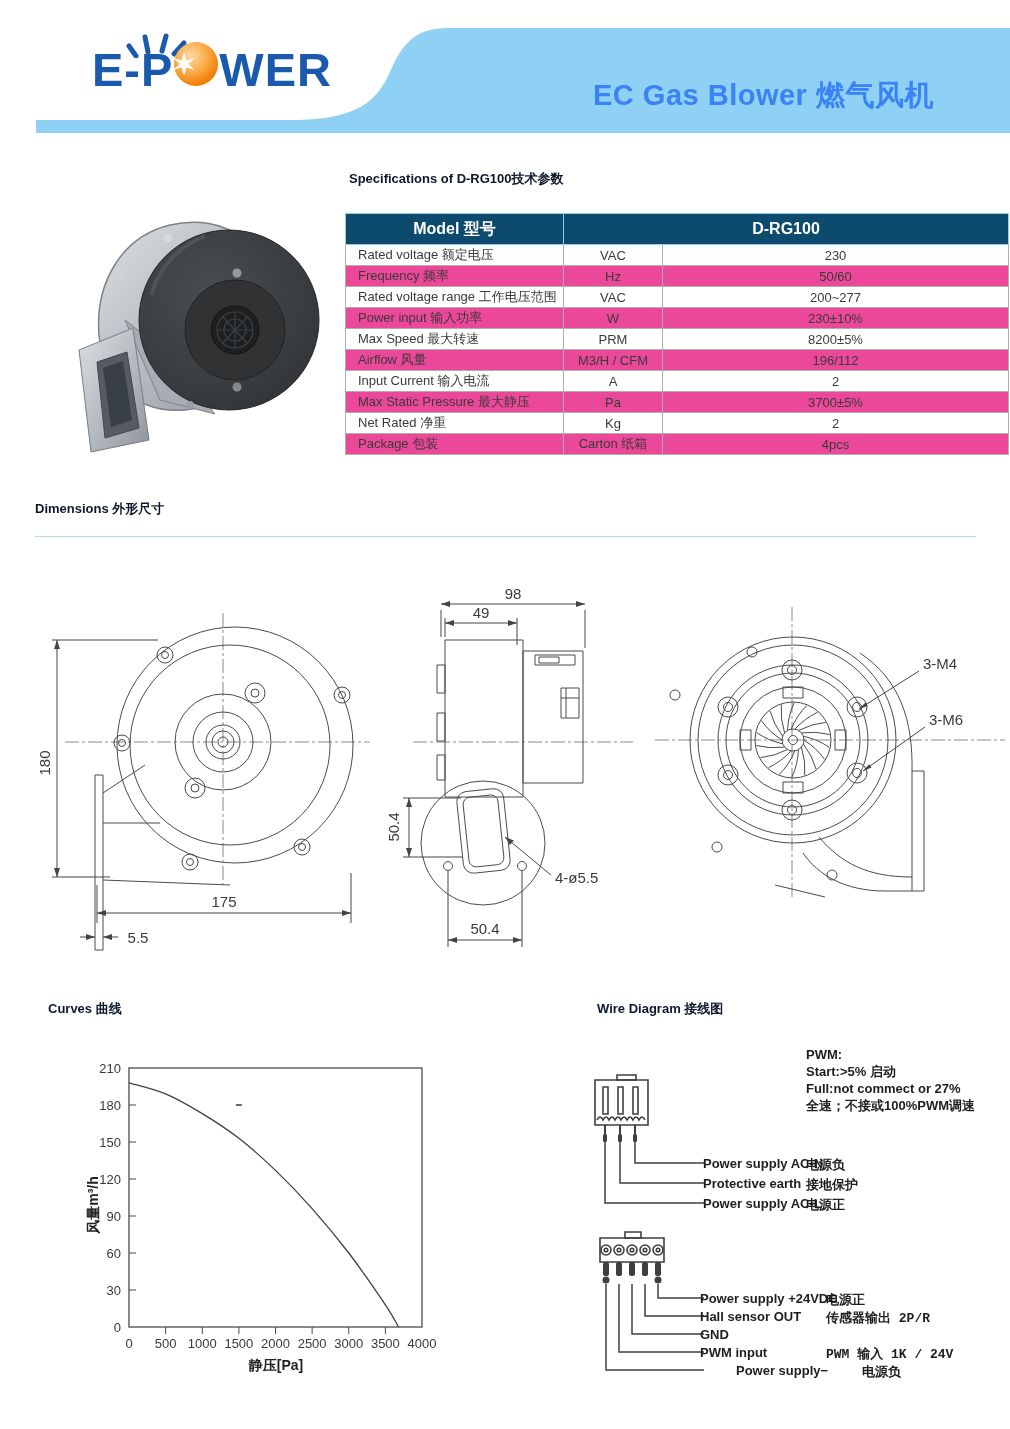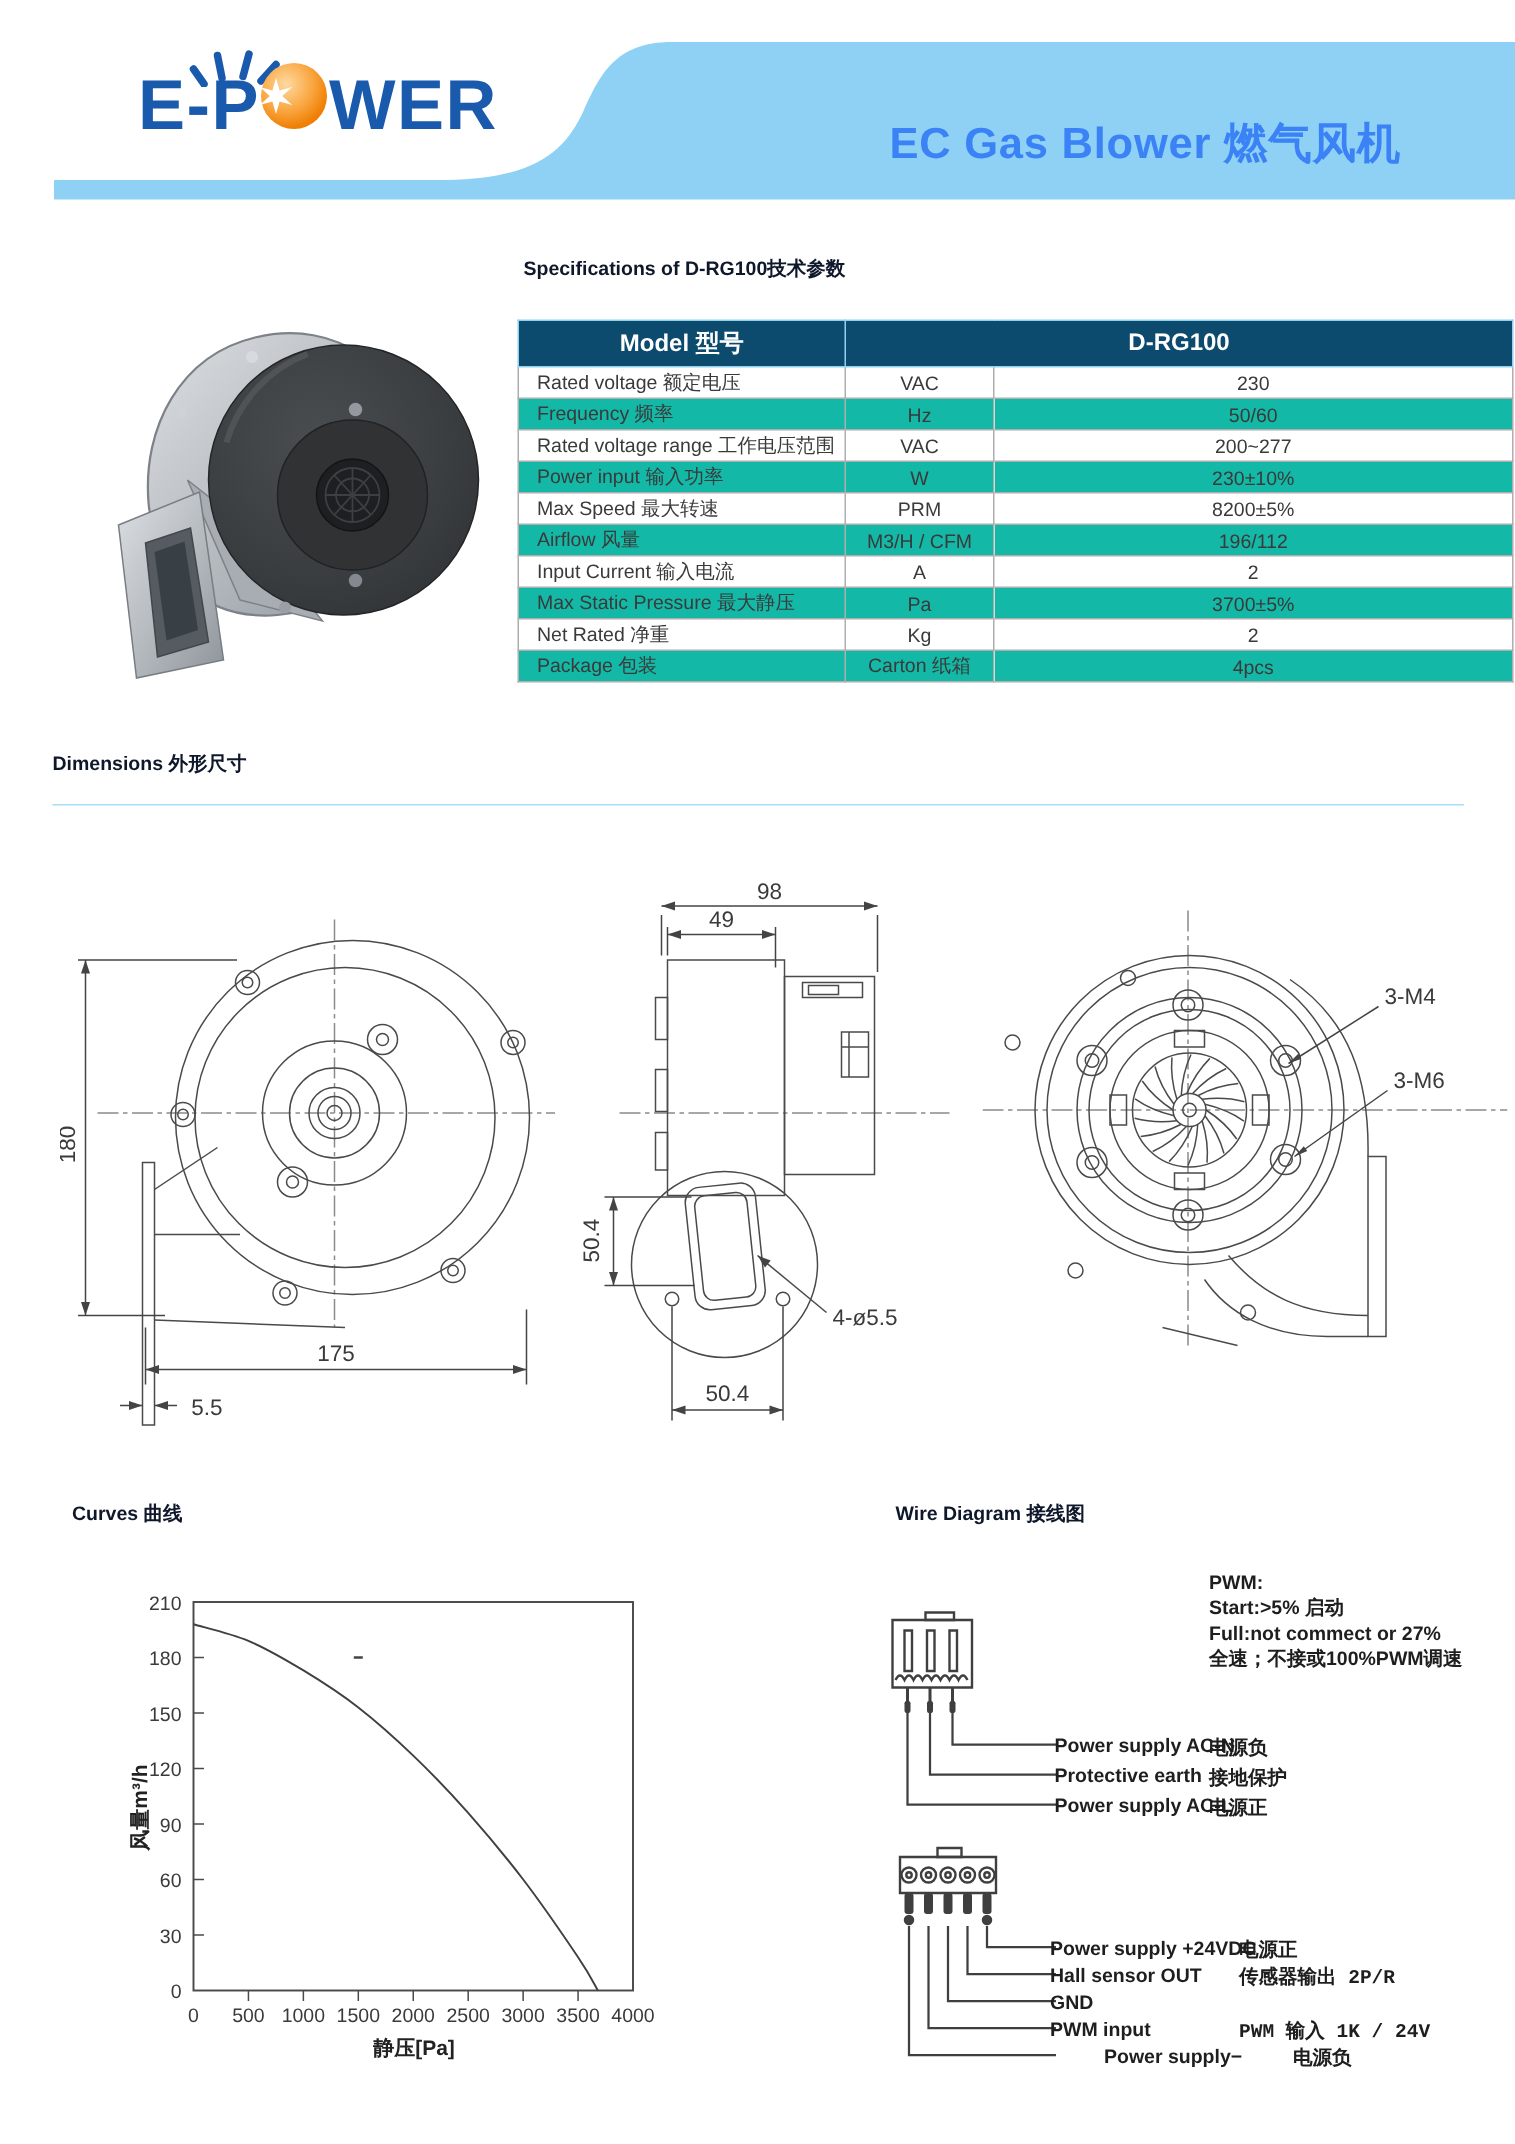--- a/index.html
+++ b/index.html
@@ -11,21 +11,21 @@
   
   .logo-row{display:flex;align-items:flex-start;font-size:47px;font-weight:800;color:#1A5AAD;letter-spacing:1px;}
   .ball{position:relative;display:inline-block;width:44px;height:44px;border-radius:50%;margin:0 1px;
         background:radial-gradient(circle at 38% 32%, #ffd9a0, #f9a53e 45%, #ef8005 72%, #e57200);}
   .ball svg{position:absolute;left:-2px;top:10px;}
   
   table.spec{position:absolute;left:345px;top:213px;width:663px;border-collapse:collapse;font-size:13px;table-layout:fixed;}
   table.spec th,table.spec td{border:1px solid #aeaeae;padding:0;height:20px;text-align:center;font-weight:normal;color:#3a3a3a;overflow:hidden;white-space:nowrap;}
   table.spec thead th{background:#0c4a6e;color:#fff;font-size:16px;font-weight:bold;height:30px;border-color:#8fd2ee;}
   table.spec td:first-child{text-align:left;padding-left:12px;}
-  table.spec tr.alt td{background:#14b8a6;}
+  table.spec tr.alt td{background:#ec4899;}
   
   .draw line,.draw path,.draw circle,.draw rect,.draw polyline,.draw ellipse{vector-effect:non-scaling-stroke;}
   .bigdim{font-size:15px;fill:#3a3a3a;}
   .hr-light{position:absolute;left:35px;top:536px;width:941px;height:1px;background:#A9DCF6;}
   
   .wire-row{position:absolute;font-size:13px;font-weight:600;color:#1e1e1e;white-space:nowrap;height:18px;}
   .wire-row .cn{position:absolute;top:0;font-family:Liberation Mono, monospace;}
   .pwm-note{position:absolute;left:806px;top:1046px;font-size:13px;font-weight:600;color:#1e1e1e;line-height:17px;white-space:nowrap;}
   .chart-tick{font-size:13px;fill:#3a3a3a;font-family:"Liberation Sans",sans-serif;}
   .chart-axis-label{font-size:14px;fill:#222;font-weight:bold;font-family:"Liberation Sans",sans-serif;}

